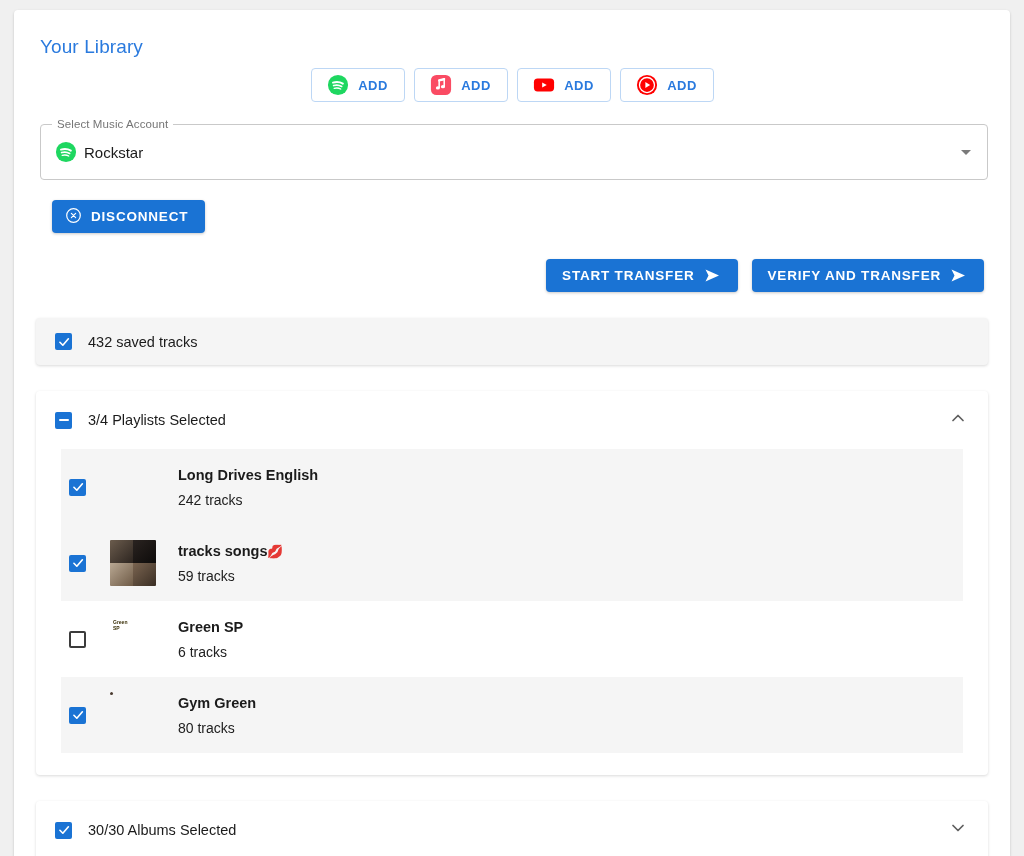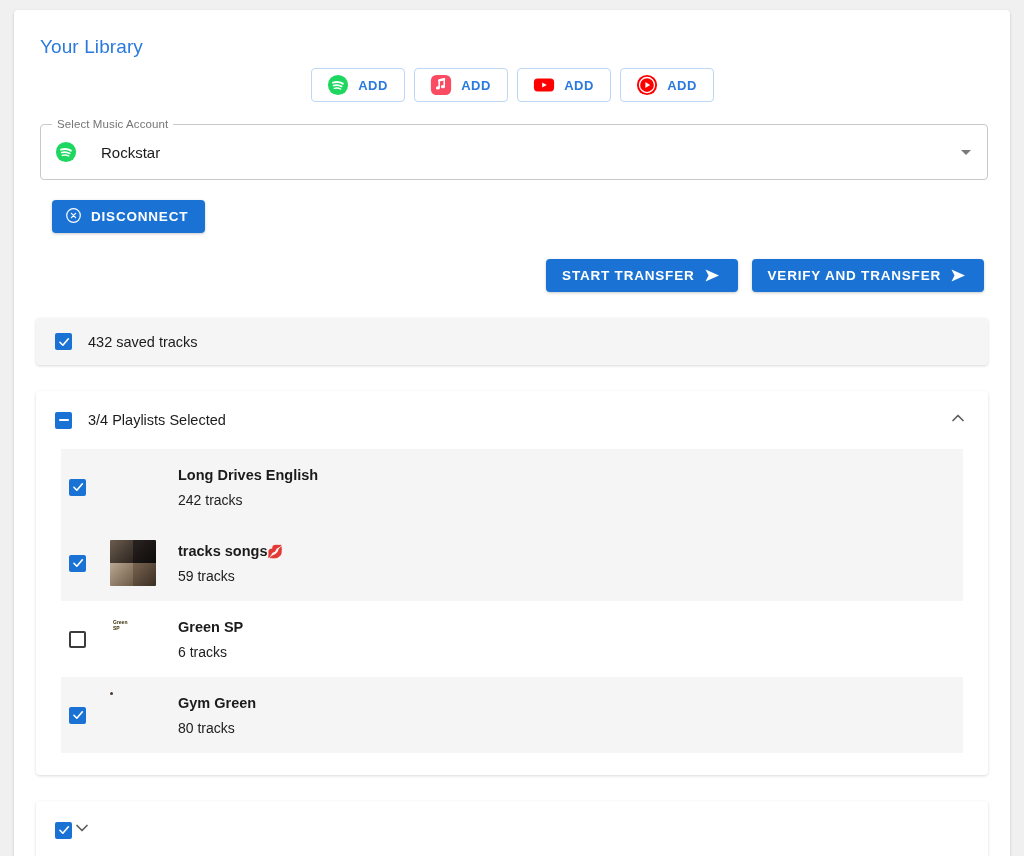--- a/index.html
+++ b/index.html
@@ -83,21 +83,21 @@
     position: absolute;
     top: -7px;
     left: 11px;
     background: #fff;
     padding: 0 5px;
     font-size: 11.5px;
     color: #757575;
     letter-spacing: .1px;
   }
   .select-value {
-    display: flex; align-items: center; gap: 24px;
+    display: flex; align-items: center; gap: 7px;
     font-size: 15px; color: #1b1b1b;
   }
   .caret {
     position: absolute;
     right: 16px; top: 50%;
     margin-top: -2px;
     width: 0; height: 0;
     border-left: 5px solid transparent;
     border-right: 5px solid transparent;
     border-top: 5px solid #7a7a7a;
@@ -445,20 +445,21 @@
       </div>
     </div>
 
     <div class="panel">
       <div class="panel-head">
         <span class="cb on">
           <svg viewBox="0 0 24 24">
               <path d="M5 12.5l5 5 9.5-11" stroke="#fff" stroke-width="2.8" fill="none" stroke-linecap="round" stroke-linejoin="round"></path>
             </svg>
         </span>
+        <span class="title">30/30 Albums Selected</span>
         <span>
           <svg class="chevron" viewBox="0 0 24 24">
               <path d="M6 9l6 6 6-6" stroke="#5f5f5f" stroke-width="2.1" fill="none" stroke-linecap="round" stroke-linejoin="round"></path>
             </svg>
         </span>
       </div>
     </div>
 
   </div>
 </div>

